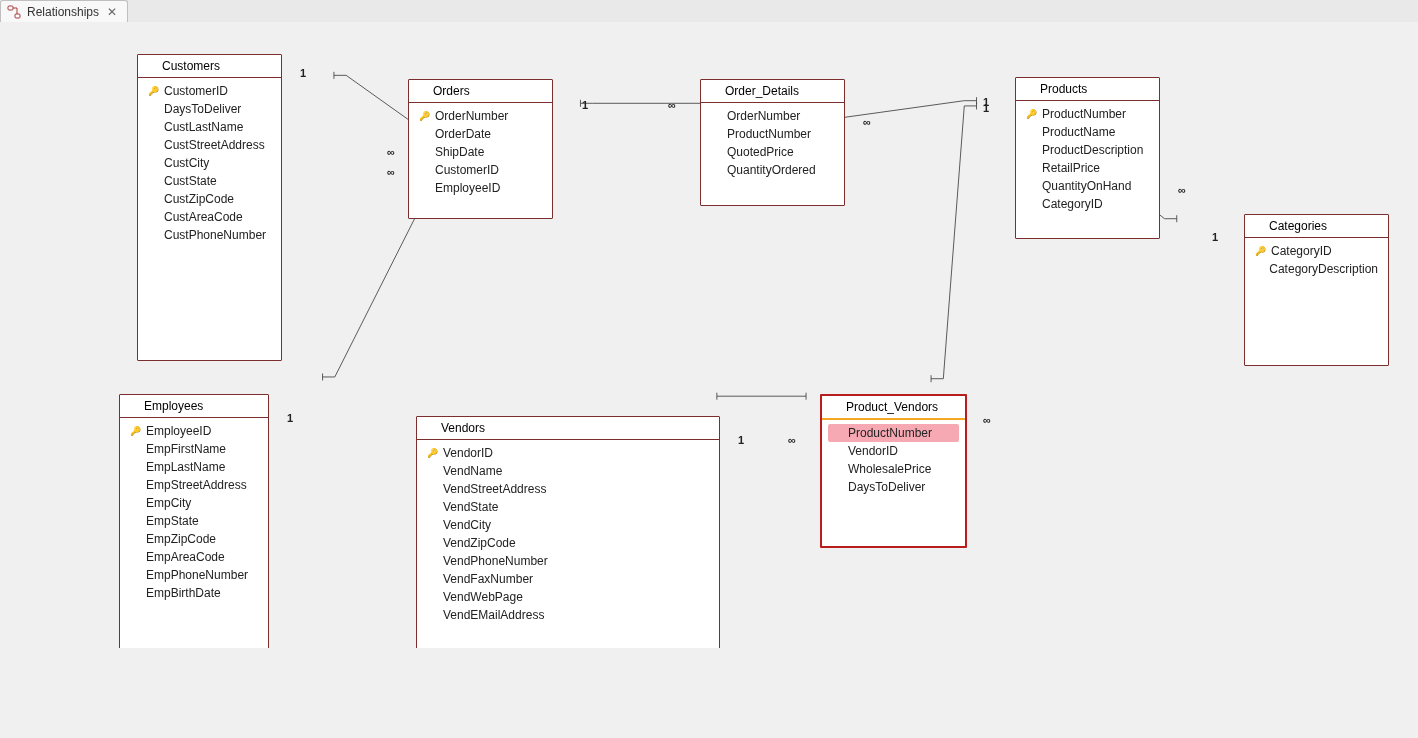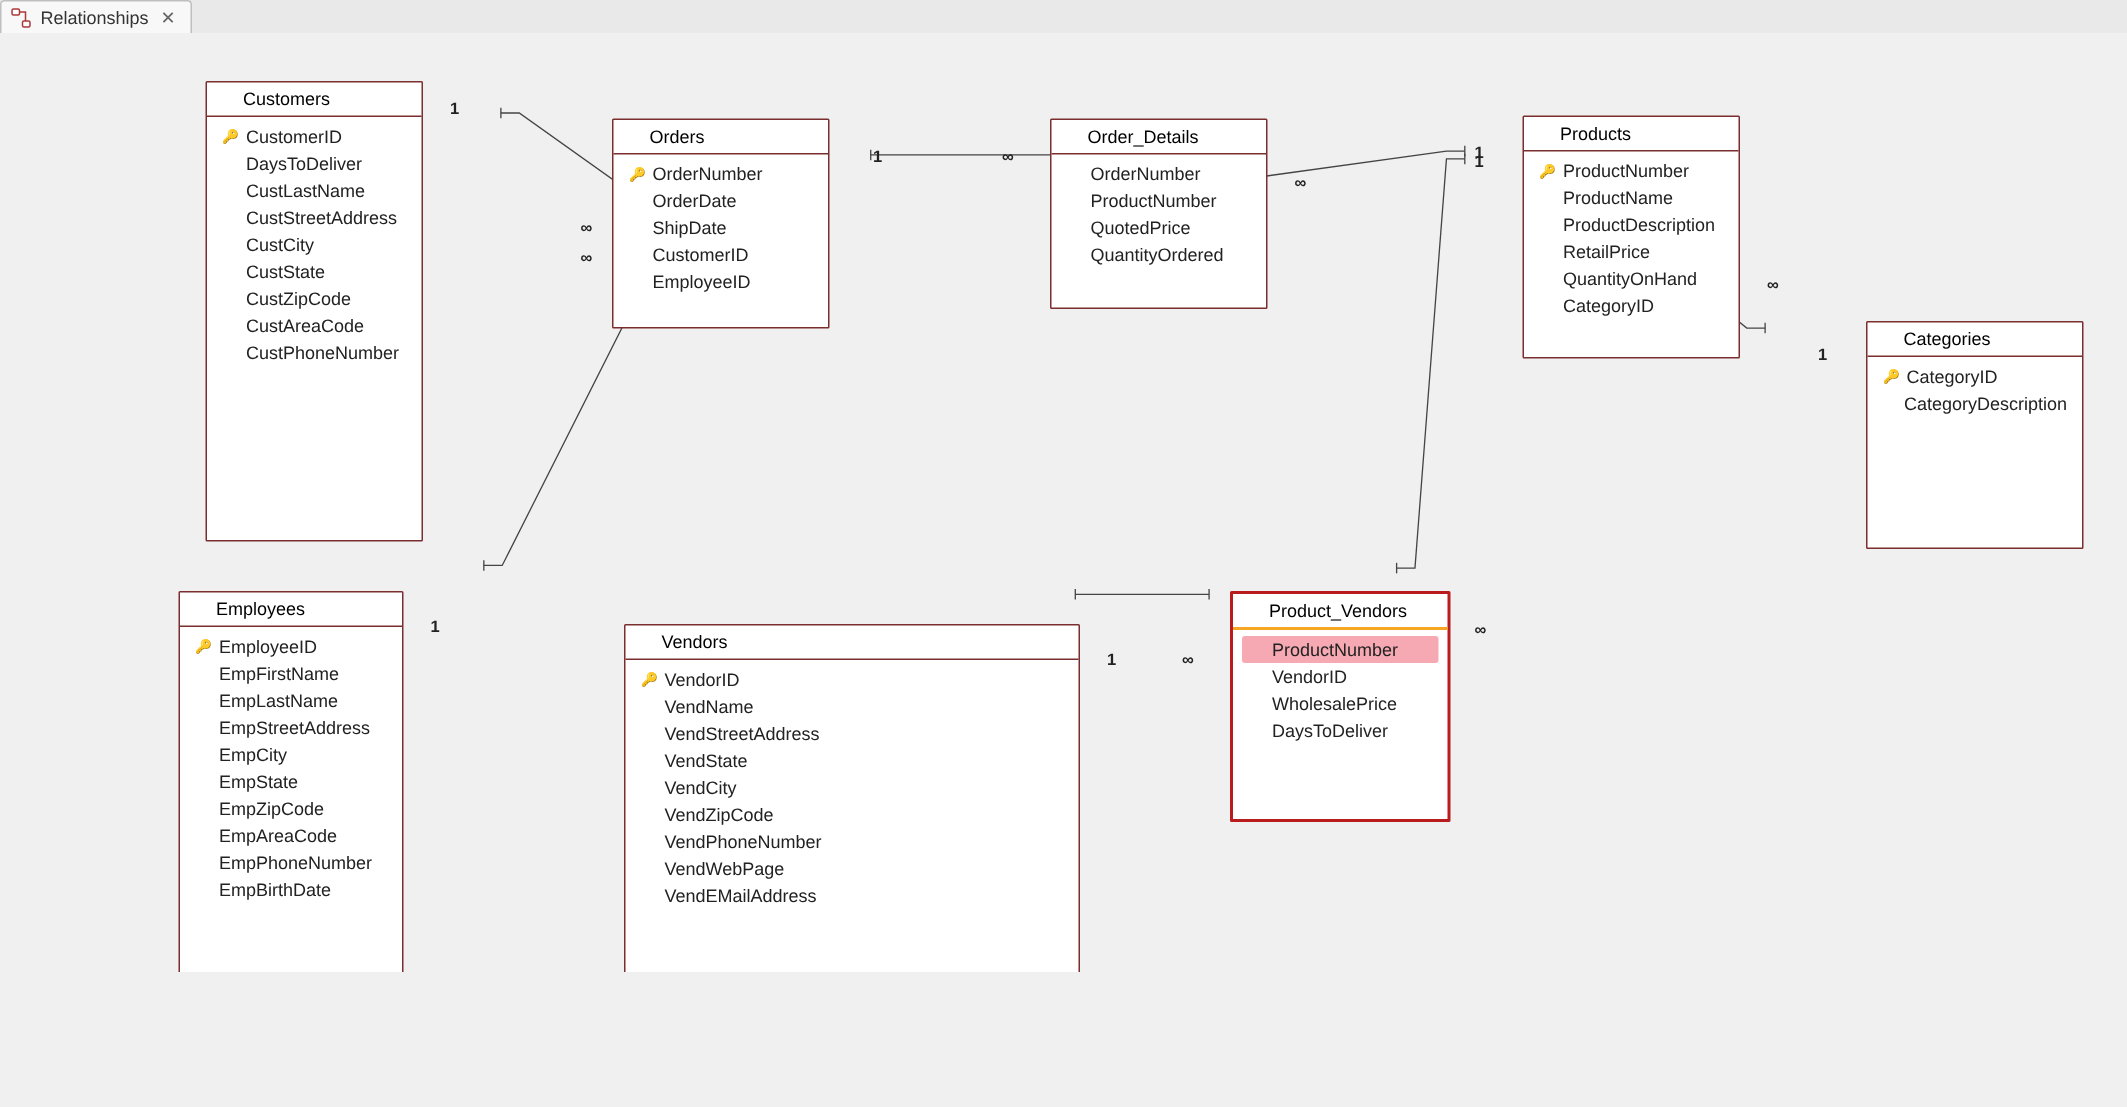--- a/index.html
+++ b/index.html
@@ -270,20 +270,24 @@
           <div class="fld">
             <span class="key" style="font-size: 9px;"></span>
             <span class="fname">VendZipCode</span>
           </div>
           <div class="fld">
             <span class="key" style="font-size: 9px;"></span>
             <span class="fname">VendPhoneNumber</span>
           </div>
           <div class="fld">
             <span class="key" style="font-size: 9px;"></span>
+            <span class="fname">VendFaxNumber</span>
+          </div>
+          <div class="fld">
+            <span class="key" style="font-size: 9px;"></span>
             <span class="fname">VendWebPage</span>
           </div>
           <div class="fld">
             <span class="key" style="font-size: 9px;"></span>
             <span class="fname">VendEMailAddress</span>
           </div>
         </div>
       </div>
       <div class="tbl sel" style="left: 820px; top: 372px; width: 143px; height: 150px;">
         <div class="titlebar">Product_Vendors</div>

